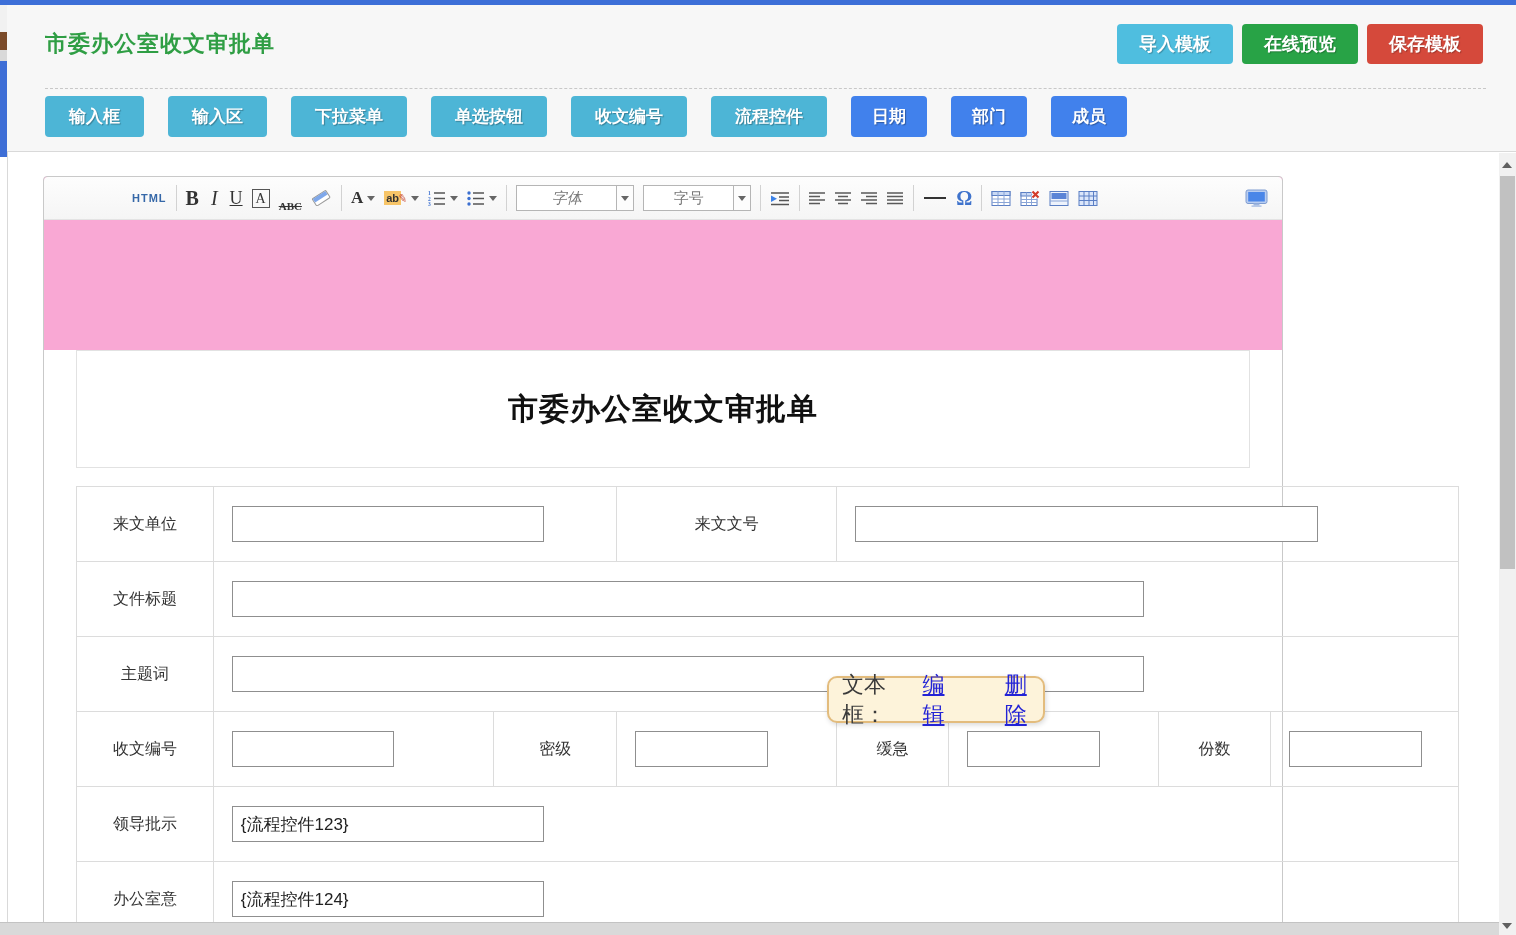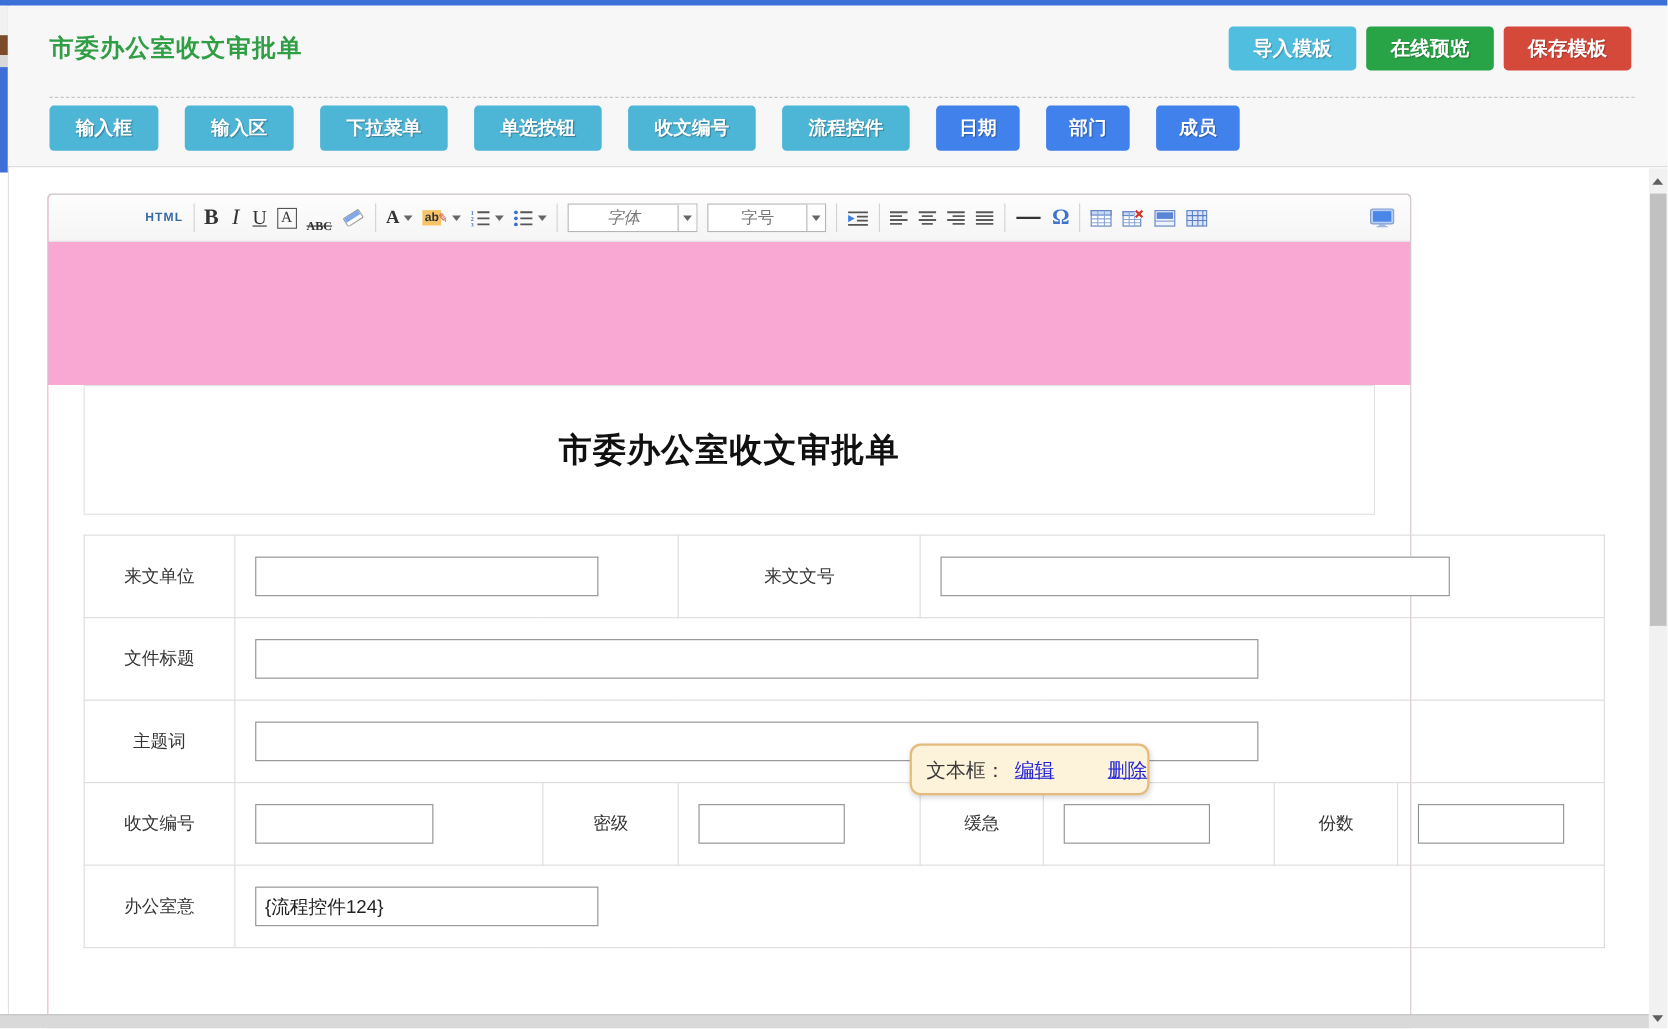--- a/index.html
+++ b/index.html
@@ -75,22 +75,22 @@
   td.inp { padding-left:18px; }
   input.f { height:36px; border:1px solid #8f8f8f; background:#fff; font-size:17px; color:#222;
             padding:0 8px; border-radius:0; }
   .w-a { width:312px; } .w-b { width:463px; } .w-c { width:912px; }
   .w-d { width:162px; } .w-e { width:133px; } .w-f2 { width:312px; }
 
   
   .ctl-tooltip { position:absolute; left:783px; top:326px; width:218px; height:47px;
                  background:#fdf3da; border:2px solid #e3bc7d; border-radius:10px;
                  box-shadow:1px 2px 5px rgba(0,0,0,0.15); display:flex; align-items:center;
-                 padding-left:13px; font-size:18px; color:#3a3a3a; z-index:6;
-                 font-family:"Liberation Serif", serif;justify-content:space-between; }
+                 padding-left:13px; font-size:22px; color:#3a3a3a; z-index:6;
+                 font-family:"Liberation Serif", serif; }
   .ctl-tooltip a { color:#2323d6; text-decoration:underline; cursor:pointer; }
   .tt-edit { margin-left:4px; }
   .tt-del { margin-left:44px; }
 
   
   .vscroll { position:absolute; right:0; top:153px; width:17px; height:782px; background:#f1f1f1; z-index:45; }
   .v-up { position:absolute; top:9px; left:3px; width:0; height:0;
           border-left:5px solid transparent; border-right:5px solid transparent; border-bottom:6px solid #606060; }
   .v-thumb { position:absolute; top:23px; left:1px; width:15px; height:393px; background:#c1c1c1; }
   .v-down { position:absolute; bottom:6px; left:3px; width:0; height:0;
@@ -316,20 +316,26 @@
         <td class="lbl">缓急</td>
         <td class="inp">
           <input class="f w-e" value="" style="">
         </td>
         <td class="lbl">份数</td>
         <td class="inp">
           <input class="f w-e" value="" style="">
         </td>
       </tr>
       <tr>
+        <td class="lbl">领导批示</td>
+        <td class="inp" colspan="7">
+          <input class="f w-f2" value="{流程控件123}" style="">
+        </td>
+      </tr>
+      <tr>
         <td class="lbl">办公室意</td>
         <td class="inp" colspan="7">
           <input class="f w-f2" value="{流程控件124}" style="">
         </td>
       </tr>
     </tbody>
       </table>
 
     <div class="ctl-tooltip">
       <span>文本框：</span>

